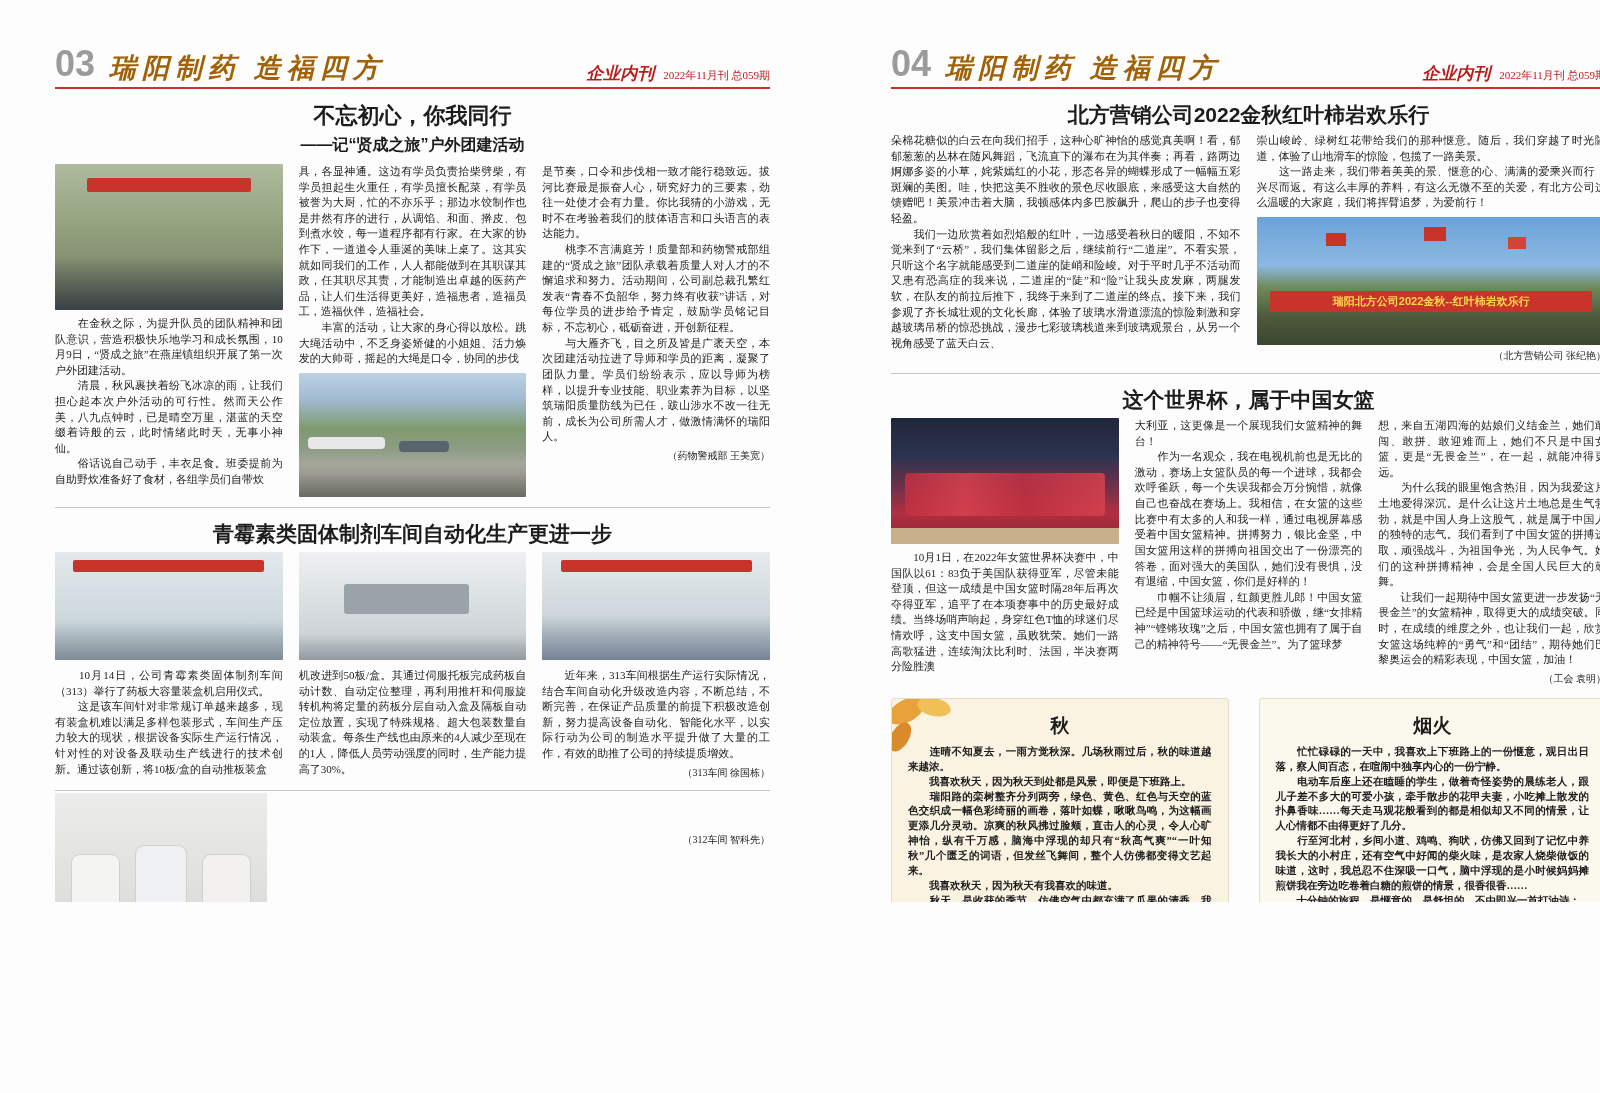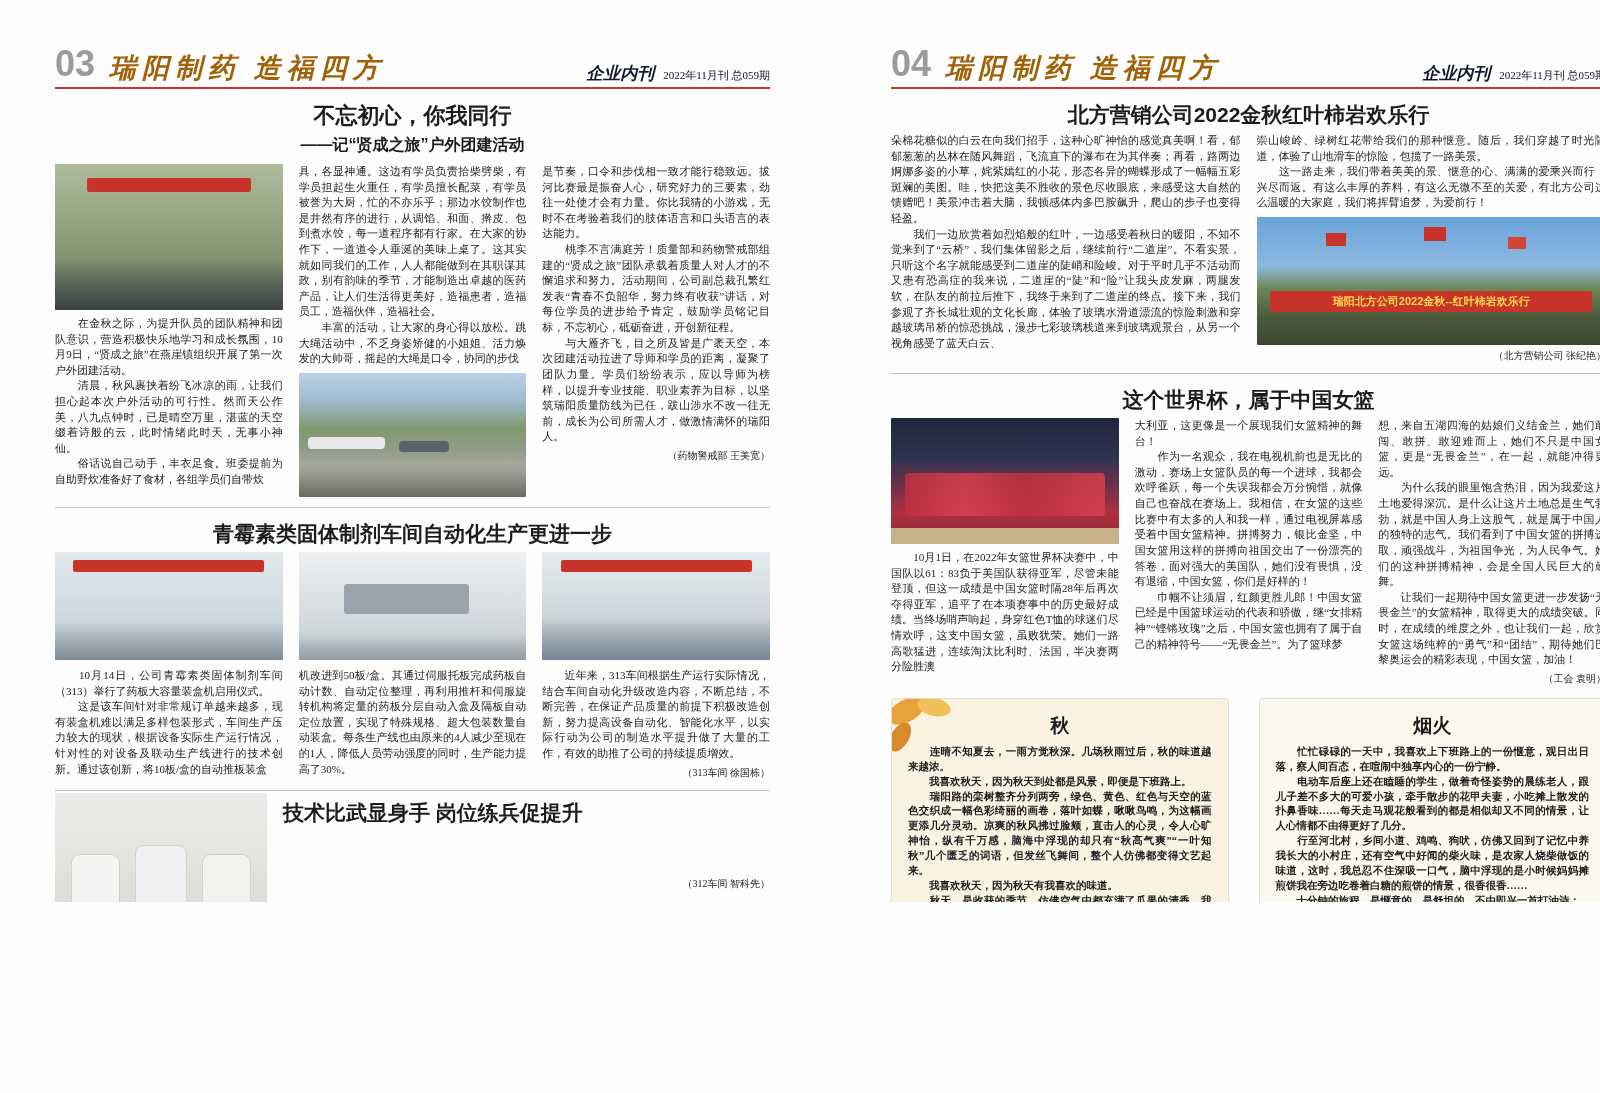--- a/index.html
+++ b/index.html
@@ -4,21 +4,21 @@
 <style>
   html,body{margin:0;padding:0;background:#ffffff;}
   #canvas{position:relative;width:1600px;height:1093px;background:#fdfdfd;overflow:hidden;
           font-family:"Liberation Serif", serif;color:#1c1c1c;}
   .page{position:absolute;top:0;width:715px;height:902px;overflow:hidden;}
   #page03{left:55px;} #page04{left:854px;margin-left:37px;}
 
   .masthead-row{display:flex;align-items:flex-end;padding-top:34px;height:48px;}
   .pagenum{font-family:"Liberation Sans",sans-serif;font-size:36px;font-weight:bold;color:#9b9b9b;line-height:1;}
   .masthead{font-size:27px;font-weight:bold;font-style:italic;color:#a16207;margin-left:14px;letter-spacing:6px;line-height:1;}
-  .issue{margin-left:auto;color:#0f172a;white-space:nowrap;line-height:1;}
+  .issue{margin-left:auto;color:#b91c1c;white-space:nowrap;line-height:1;}
   .issue .iname{font-size:17px;font-weight:bold;font-style:italic;}
   .issue .imeta{font-size:11px;margin-left:5px;}
   .redrule{border-top:2px solid #c8342a;margin-top:5px;}
 
   .art-title{font-family:"Liberation Sans",sans-serif;font-weight:bold;font-size:21px;text-align:center;margin:12px 0 4px;}
   .art-subtitle{font-family:"Liberation Sans",sans-serif;font-weight:bold;font-size:16px;text-align:center;margin:2px 0 8px;}
   .cols{display:flex;gap:16px;}
   .col{flex:1 1 0;min-width:0;}
   .coltext{font-size:11px;line-height:1.42;text-align:justify;white-space:pre-wrap;}
   .byline{font-size:10px;text-align:right;margin-top:4px;}
@@ -63,21 +63,21 @@
         <div class="col">
           <div class="ph" style="height:146px;margin-bottom:6px;background:linear-gradient(#aebb9d 0%,#96a381 40%,#7e8a6b 75%,#6f7b5e 100%);">
             <div class="strip" style="top:14px;height:14px;left:14%;right:14%;background:#c8342a;border-radius:2px;"></div>
             <div class="strip" style="bottom:0;height:52px;background:linear-gradient(#00000000,#2e3340cc);"></div>
           </div>
           <div class="coltext">　　在金秋之际，为提升队员的团队精神和团队意识，营造积极快乐地学习和成长氛围，10月9日，“贤成之旅”在燕崖镇组织开展了第一次户外团建活动。
 　　清晨，秋风裹挟着纷飞冰凉的雨，让我们担心起本次户外活动的可行性。然而天公作美，八九点钟时，已是晴空万里，湛蓝的天空缀着诗般的云，此时情绪此时天，无事小神仙。
 　　俗话说自己动手，丰衣足食。班委提前为自助野炊准备好了食材，各组学员们自带炊</div>
         </div>
         <div class="col">
-          <div class="coltext">具，各显神通。这边有学员负责拾柴劈柴，有学员担起生火重任，有学员擅长配菜，有学员被誉为大厨，忙的不亦乐乎；那边水饺制作也是井然有序的进行，从调馅、和面、擀皮、包到煮水饺，每一道程序都有行家。在大家的协作下，一道道令人垂涎的美味上桌了。这其实就如同我们的工作，人人都能做到在其职谋其政，别有韵味的季节，才能制造出卓越的医药产品，让人们生活得更美好，造福患者，造福员工，造福伙伴，造福社会。
+          <div class="coltext">具，各显神通。这边有学员负责拾柴劈柴，有学员担起生火重任，有学员擅长配菜，有学员被誉为大厨，忙的不亦乐乎；那边水饺制作也是井然有序的进行，从调馅、和面、擀皮、包到煮水饺，每一道程序都有行家。在大家的协作下，一道道令人垂涎的美味上桌了。这其实就如同我们的工作，人人都能做到在其职谋其政，任其职尽其责，才能制造出卓越的医药产品，让人们生活得更美好，造福患者，造福员工，造福伙伴，造福社会。
 　　丰富的活动，让大家的身心得以放松。跳大绳活动中，不乏身姿矫健的小姐姐、活力焕发的大帅哥，摇起的大绳是口令，协同的步伐</div>
           <div class="ph" style="height:124px;margin-top:6px;background:linear-gradient(#bcd2e4 0%,#9fb9cf 22%,#7f9a6e 45%,#8f9c86 62%,#b2afa6 80%,#a7a39a 100%);">
             <div class="strip" style="top:52%;height:12px;left:4%;width:34%;background:#e8e8e8;border-radius:4px;"></div>
             <div class="strip" style="top:55%;height:11px;left:44%;width:22%;background:#5a6470;border-radius:4px;"></div>
             <div class="strip" style="bottom:0;height:34px;background:linear-gradient(#00000000,#4a4f44aa);"></div>
           </div>
         </div>
         <div class="col">
           <div class="coltext">是节奏，口令和步伐相一致才能行稳致远。拔河比赛最是振奋人心，研究好力的三要素，劲往一处使才会有力量。你比我猜的小游戏，无时不在考验着我们的肢体语言和口头语言的表达能力。
 　　桃李不言满庭芳！质量部和药物警戒部组建的“贤成之旅”团队承载着质量人对人才的不懈追求和努力。活动期间，公司副总裁孔繁红发表“青春不负韶华，努力终有收获”讲话，对每位学员的进步给予肯定，鼓励学员铭记目标，不忘初心，砥砺奋进，开创新征程。
@@ -119,21 +119,20 @@
     <div class="divider"></div>
 
     <div style="display:flex;gap:16px;">
       <div class="ph" style="width:212px;flex:0 0 212px;height:242px;background:linear-gradient(#ececea 0%,#dcdcd8 50%,#c8c8c4 100%);">
         <div class="strip" style="top:26%;height:58%;left:8%;width:22%;background:#f4f4f2;border-radius:8px 8px 0 0;box-shadow:0 0 0 1px #d0d0cc;"></div>
         <div class="strip" style="top:22%;height:62%;left:38%;width:24%;background:#eef0f2;border-radius:8px 8px 0 0;box-shadow:0 0 0 1px #d0d0cc;"></div>
         <div class="strip" style="top:26%;height:58%;left:70%;width:22%;background:#f2f1ee;border-radius:8px 8px 0 0;box-shadow:0 0 0 1px #d0d0cc;"></div>
         <div class="strip" style="bottom:0;height:30px;background:#b9a886;"></div>
       </div>
       <div style="flex:1;min-width:0;">
-        <div class="art-title" style="text-align:left;margin:6px 0 10px;">技术比武显身手 岗位练兵促提升</div>
         <div class="cols">
           <div class="col">
             <div class="byline" style="margin-top:40px;">（312车间 智科先）</div>
           </div>
         </div>
       </div>
     </div>
   </div>
 
   <div class="page" id="page04">

